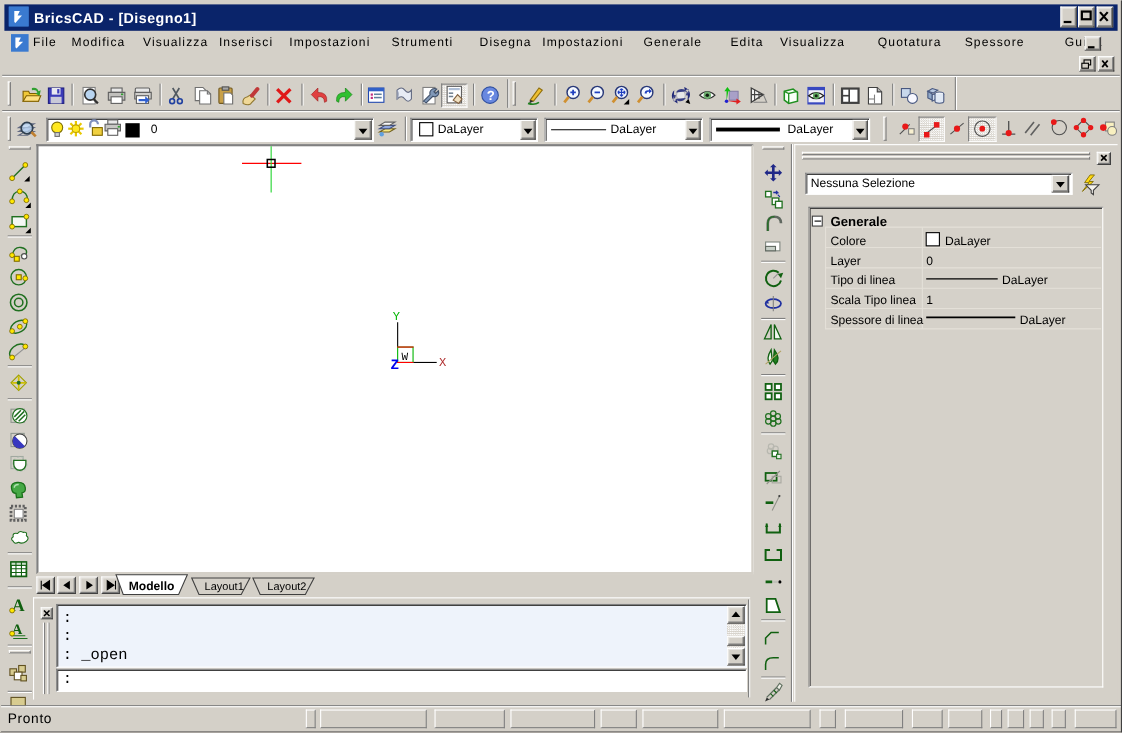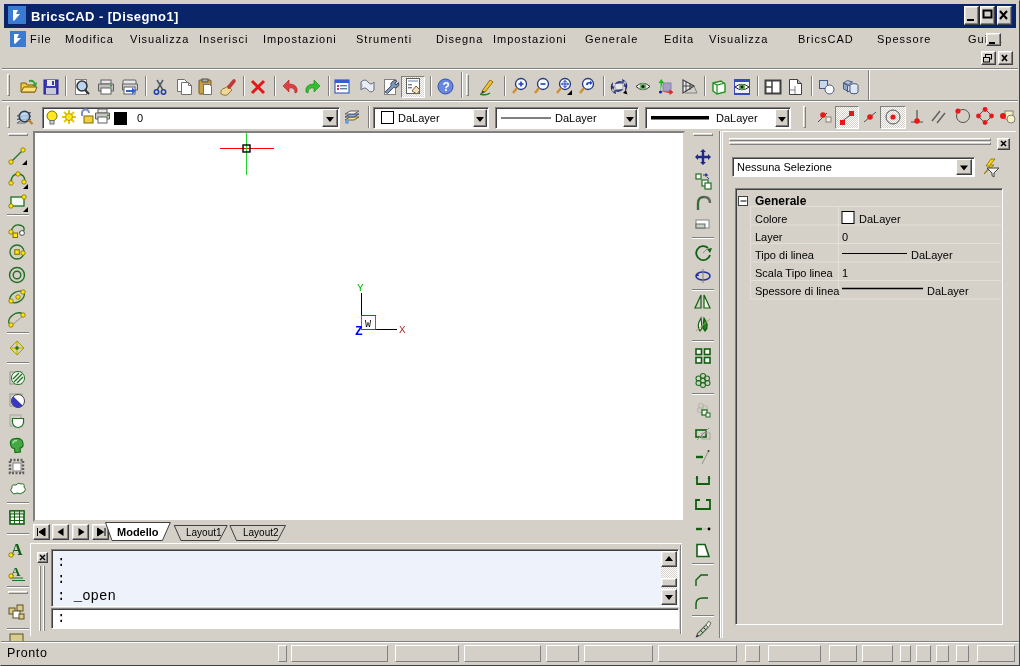--- a/index.html
+++ b/index.html
@@ -43,21 +43,21 @@
 <span class="ab" style="left:65px">Modifica</span>
 <span class="ab" style="left:130px">Visualizza</span>
 <span class="ab" style="left:199px">Inserisci</span>
 <span class="ab" style="left:263px">Impostazioni</span>
 <span class="ab" style="left:356px">Strumenti</span>
 <span class="ab" style="left:436px">Disegna</span>
 <span class="ab" style="left:493px">Impostazioni</span>
 <span class="ab" style="left:585px">Generale</span>
 <span class="ab" style="left:664px">Edita</span>
 <span class="ab" style="left:709px">Visualizza</span>
-<span class="ab" style="left:798px">BricsCAD</span>
+<span class="ab" style="left:798px">Quotatura</span>
 <span class="ab" style="left:877px">Spessore</span>
 <span class="ab" style="left:968px">Guida</span>
 </div>
 <div class="btn" style="left:986px;top:33px;width:15px;height:13px"></div>
 <svg class="ab" style="left:986px;top:33px" width="15" height="13">
     <rect x="3" y="9" width="6" height="2" fill="#000"></rect>
   </svg>
 <div class="btn" style="left:981px;top:51px;width:15px;height:14px"></div>
 <div class="btn" style="left:998px;top:51px;width:15px;height:14px"></div>
 <svg class="ab" style="left:981px;top:51px" width="34" height="14">

